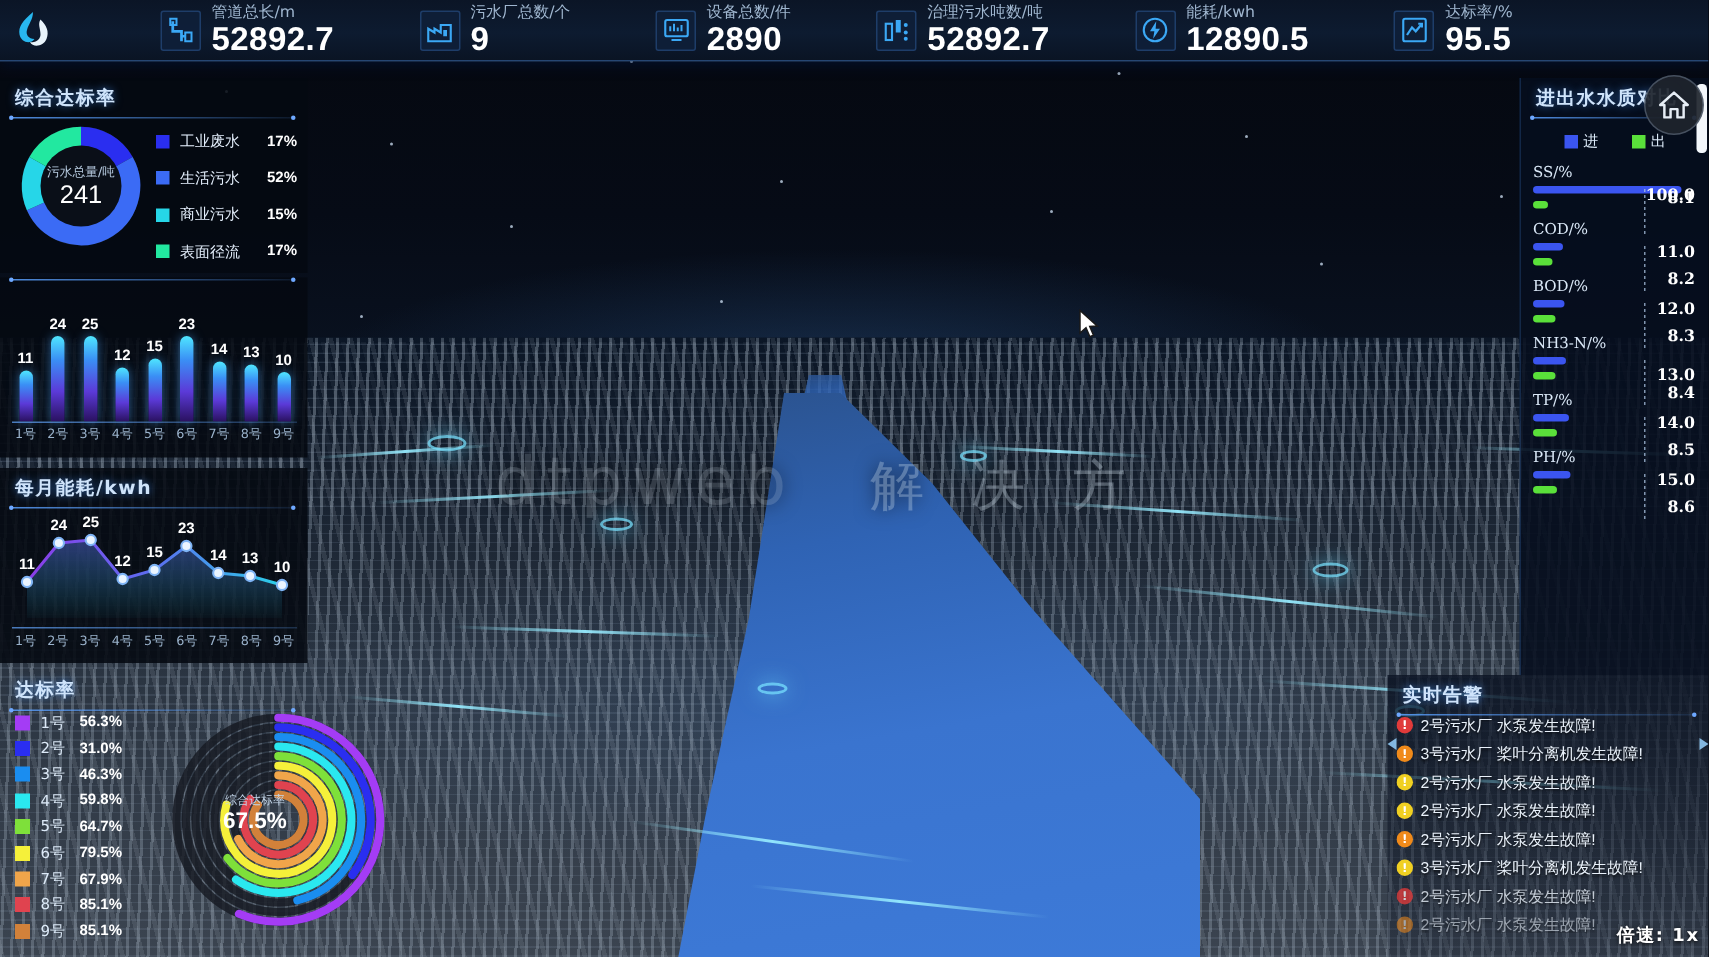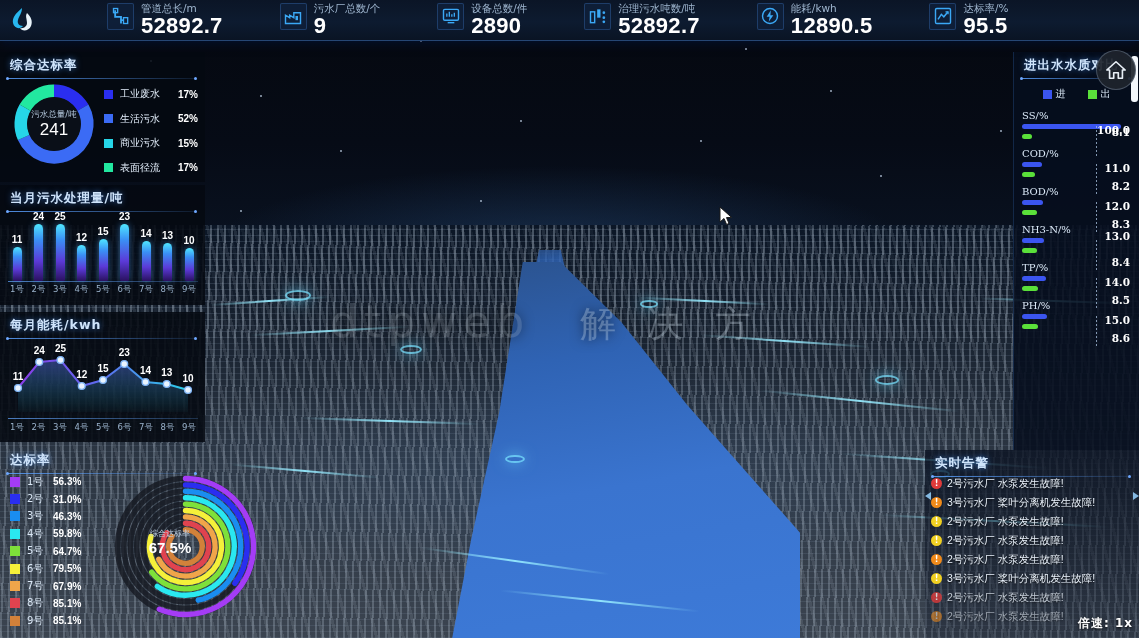--- a/index.html
+++ b/index.html
@@ -71,21 +71,21 @@
   }
   .logo { width:30px; height:30px; margin-left:8px; flex:none; position:relative; }
   .logo svg { display:block; }
   .titles { margin-left:6px; flex:none; }
   .title-cn { font-size:21px; font-weight:bold; letter-spacing:1px; color:#f2f8ff;
     text-shadow:0 0 10px rgba(90,170,255,.7); line-height:22px;
     font-family:"DejaVu Sans","Liberation Sans",sans-serif; }
   .title-en { font-size:8.5px; letter-spacing:1.1px; color:#7d93ad; line-height:11px; }
 
   .stats { display:flex; align-items:center; margin-left:26px; gap:14px; }
-  .stat { display:flex; gap:7px;padding-left:43px; }
+  .stat { display:flex; align-items:center; gap:7px;padding-left:43px; }
   .stat-ico {
     width:27px; height:27px; flex:none; border-radius:2px;
     background:rgba(15,32,58,.85); border:1px solid rgba(60,120,200,.35);
     display:flex; align-items:center; justify-content:center;
   }
   .stat-txt { line-height:1; }
   .stat-label { font-size:10.5px; color:#9fb6cf; margin-bottom:2px; display:block;
     font-family:"DejaVu Sans","Liberation Sans",sans-serif; }
   .stat-value { font-size:22px; font-weight:bold; color:#ffffff; display:block; letter-spacing:.3px; }
 
@@ -378,21 +378,20 @@
       </div>
       <div class="legend-row">
         <i class="sw" style="background:#22e8a0"></i>
         <span class="legend-name">表面径流</span>
         <span class="legend-pct">17%</span>
       </div>
     </div>
 </div>
 
 <div class="panel panel-dark" id="p-bar">
-  <div class="panel-title">当月污水处理量/吨</div>
   <div class="panel-rule"></div>
   <div class="bars" id="bars">
       <div class="bar-col">
         <span class="bar-val">11</span>
         <div class="bar-shape" style="height:34.42857142857143px"></div>
       </div>
       <div class="bar-col">
         <span class="bar-val">24</span>
         <div class="bar-shape" style="height:58.57142857142857px"></div>
       </div>
@@ -603,21 +602,21 @@
         <div class="wq-bar" style="width:13%;background:#5ae03a"></div>
         <div class="wq-sep"></div>
         <span class="wq-val" style="top:14px">12.0</span>
         <span class="wq-val" style="top:32px">8.3</span>
       </div>
       <div class="wq-item">
         <div class="wq-name">NH3-N/%</div>
         <div class="wq-bar" style="width:20%;background:#3b55f0"></div>
         <div class="wq-bar" style="width:13%;background:#5ae03a"></div>
         <div class="wq-sep"></div>
-        <span class="wq-val" style="top:6px">13.0</span>
+        <span class="wq-val" style="top:20px">13.0</span>
         <span class="wq-val" style="top:32px">8.4</span>
       </div>
       <div class="wq-item">
         <div class="wq-name">TP/%</div>
         <div class="wq-bar" style="width:21%;background:#3b55f0"></div>
         <div class="wq-bar" style="width:14%;background:#5ae03a"></div>
         <div class="wq-sep"></div>
         <span class="wq-val" style="top:14px">14.0</span>
         <span class="wq-val" style="top:32px">8.5</span>
       </div>

